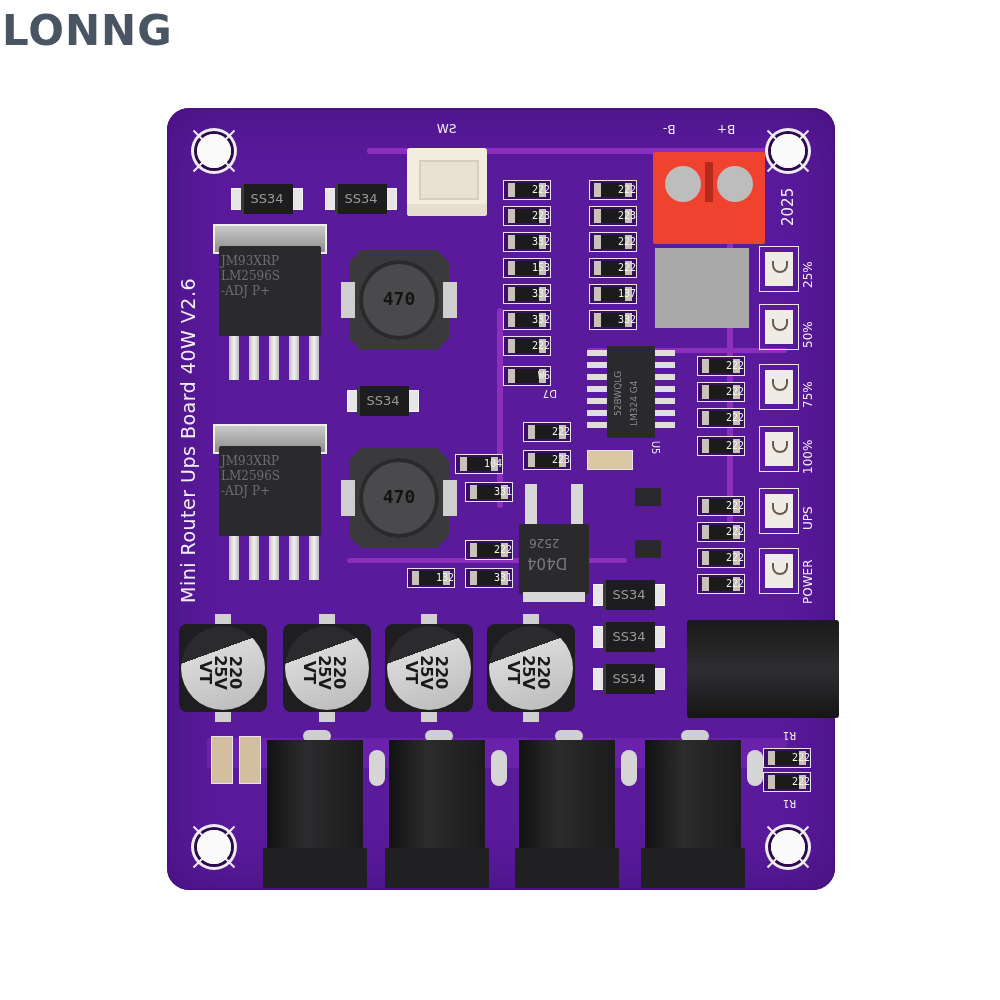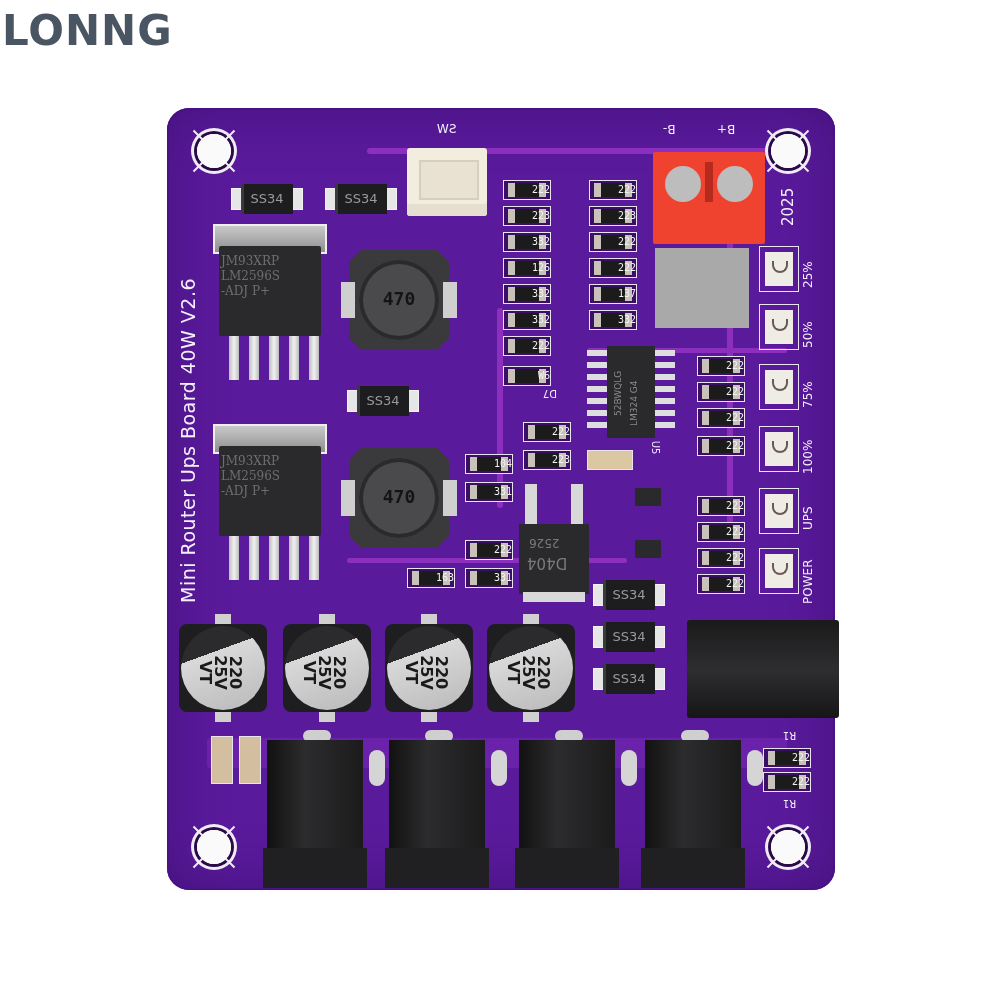--- a/index.html
+++ b/index.html
@@ -201,21 +201,21 @@
   <div class="res" style="left:336px;top:98px;">
       <div class="body"></div>
       <div class="lbl">223</div>
     </div>
   <div class="res" style="left:336px;top:124px;">
       <div class="body"></div>
       <div class="lbl">332</div>
     </div>
   <div class="res" style="left:336px;top:150px;">
       <div class="body"></div>
-      <div class="lbl">126</div>
+      <div class="lbl">153</div>
     </div>
   <div class="res" style="left:336px;top:176px;">
       <div class="body"></div>
       <div class="lbl">332</div>
     </div>
   <div class="res" style="left:336px;top:202px;">
       <div class="body"></div>
       <div class="lbl">332</div>
     </div>
   <div class="res" style="left:336px;top:228px;">
@@ -289,21 +289,21 @@
     </div>
   <div class="res" style="left:530px;top:440px;">
       <div class="body"></div>
       <div class="lbl">222</div>
     </div>
   <div class="res" style="left:530px;top:466px;">
       <div class="body"></div>
       <div class="lbl">222</div>
     </div>
 
-  <div class="res" style="left:298px;top:346px;">
+  <div class="res" style="left:288px;top:346px;">
       <div class="body"></div>
       <div class="lbl">104</div>
     </div>
   <div class="res" style="left:298px;top:374px;">
       <div class="body"></div>
       <div class="lbl">331</div>
     </div>
   <div class="res" style="left:356px;top:314px;">
       <div class="body"></div>
       <div class="lbl">222</div>
@@ -311,21 +311,21 @@
   <div class="res" style="left:356px;top:342px;">
       <div class="body"></div>
       <div class="lbl">223</div>
     </div>
   <div class="res" style="left:298px;top:432px;">
       <div class="body"></div>
       <div class="lbl">222</div>
     </div>
   <div class="res" style="left:240px;top:460px;">
       <div class="body"></div>
-      <div class="lbl">163</div>
+      <div class="lbl">132</div>
     </div>
   <div class="res" style="left:298px;top:460px;">
       <div class="body"></div>
       <div class="lbl">331</div>
     </div>
 
   <div class="abs" style="left:420px;top:342px;width:46px;height:20px;border:1.5px solid #e8e4ee;background:#dcc7a3;box-sizing:border-box;"></div>
 
   <div class="abs" style="left:352px;top:376px;width:70px;height:120px;">
     <div class="abs" style="left:6px;top:0;width:12px;height:44px;background:#d8d8d8;"></div>

